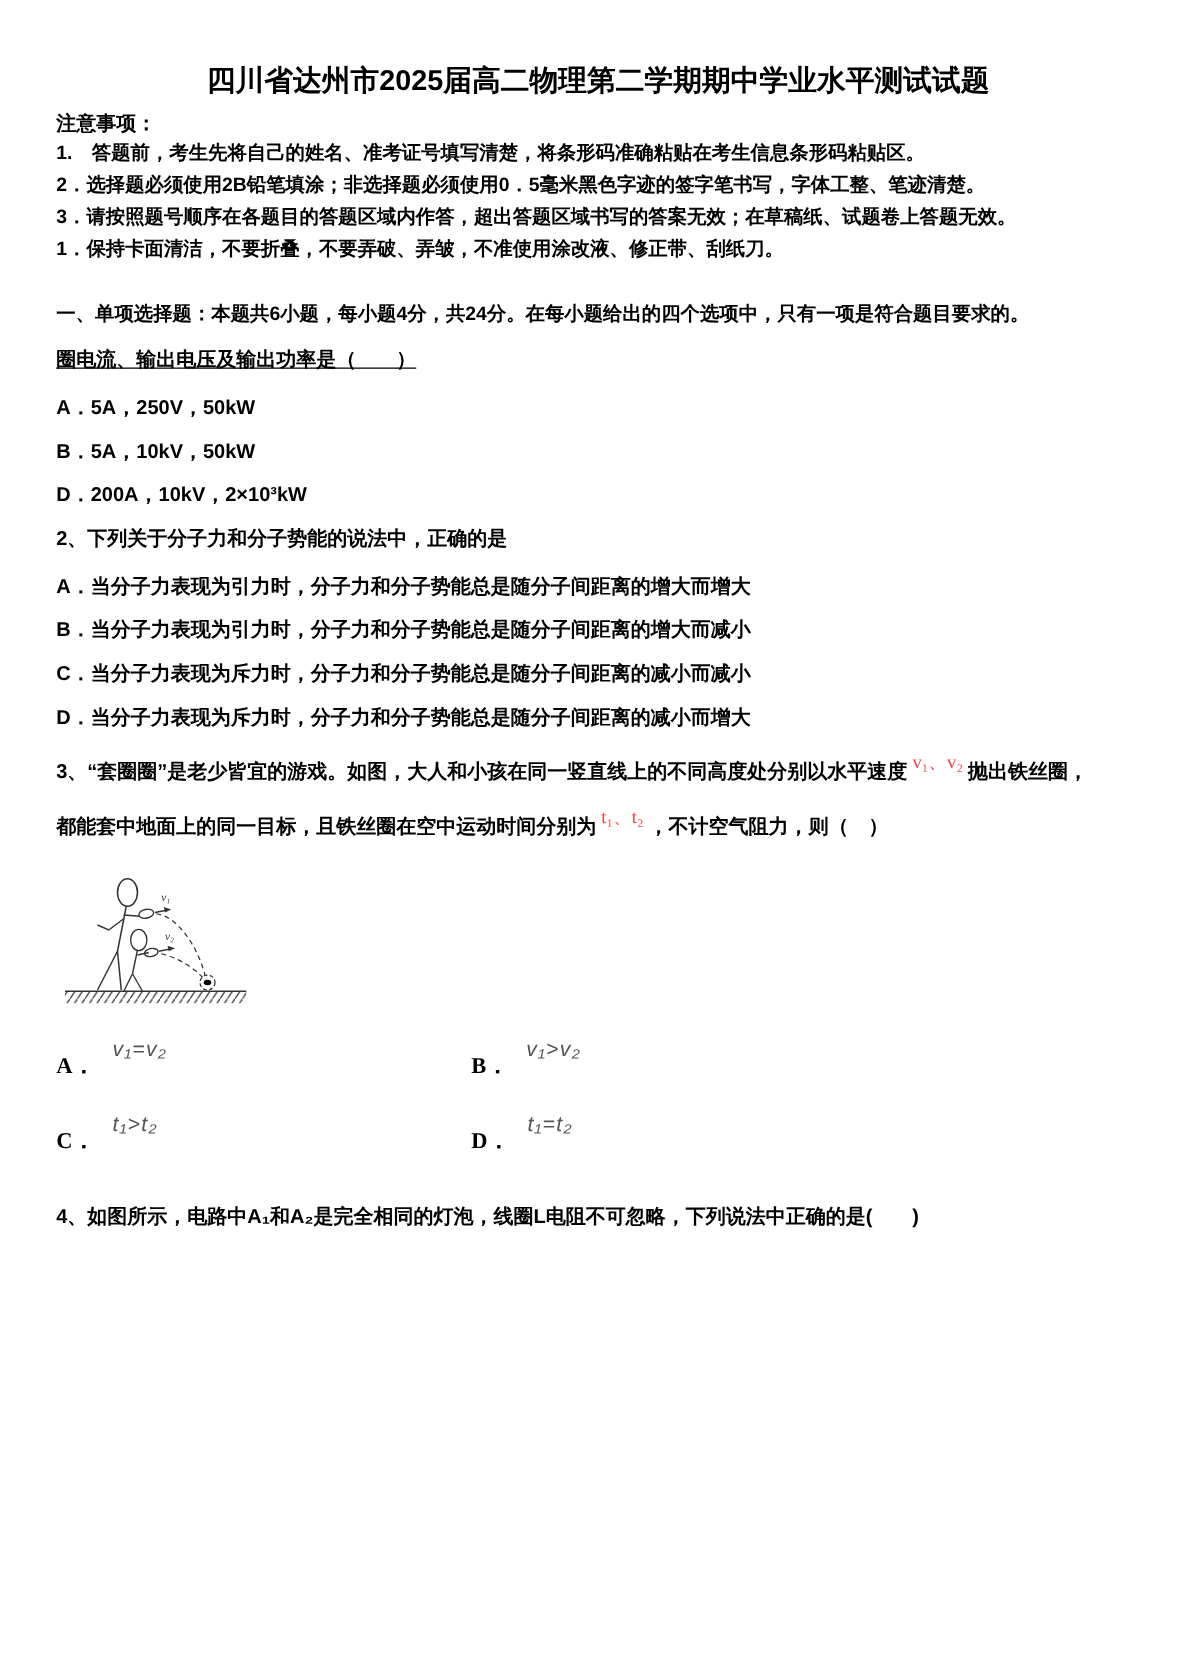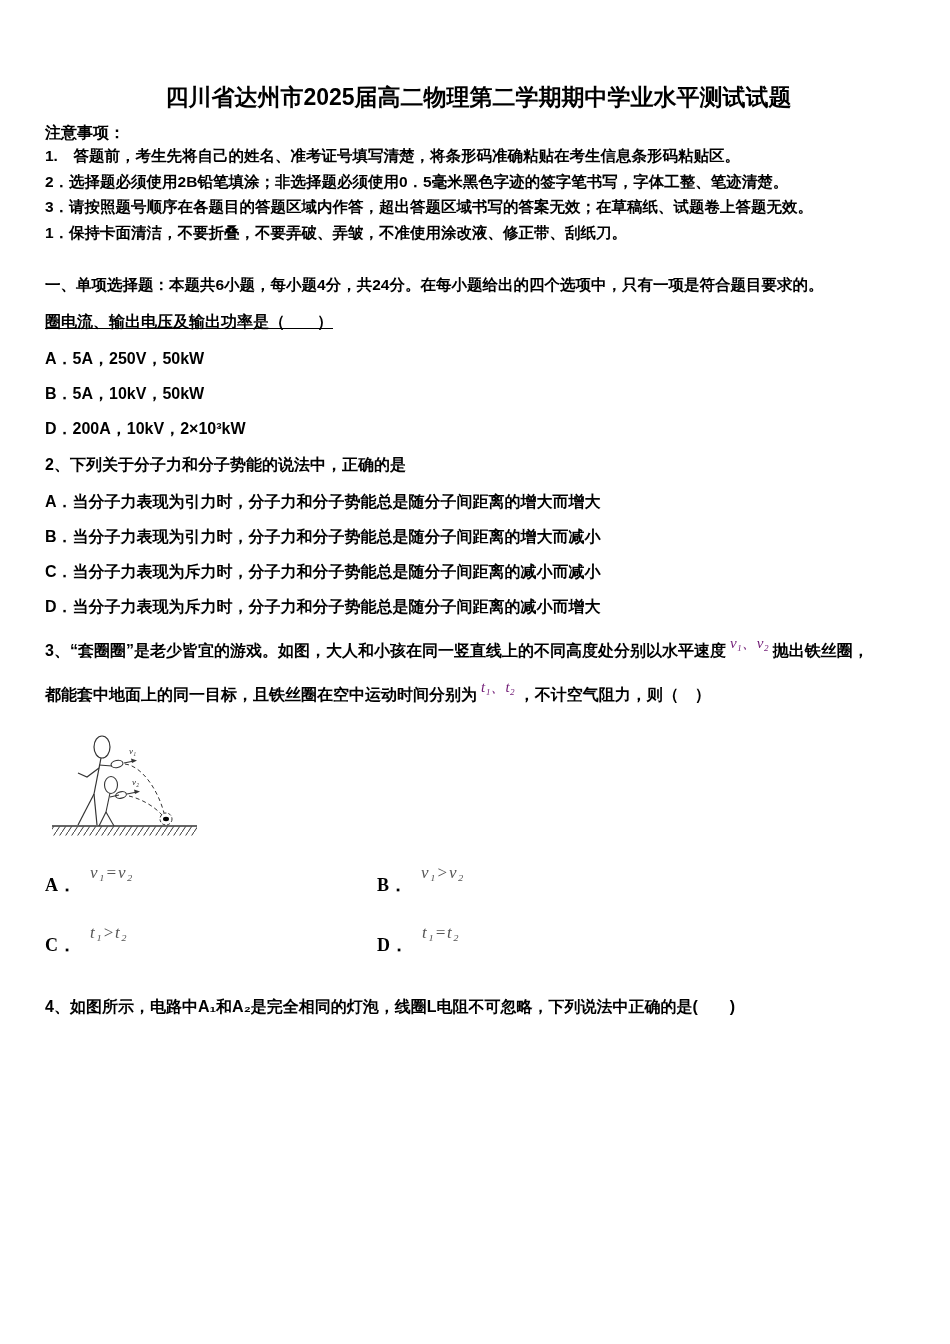--- a/index.html
+++ b/index.html
@@ -2,53 +2,53 @@
 <html><head>
 <meta charset="utf-8">
 <style>
   * { margin:0; padding:0; box-sizing:border-box; }
   html,body { background:#ffffff; }
   body {
     width:950px; height:1344px;
     font-family:"Liberation Sans","DejaVu Sans",sans-serif;
     color:#000; overflow:hidden;
   }
-  .page { width:950px; height:1344px; padding:81px 38px 0 45px; overflow:hidden; }
+  .page { width:950px; height:1344px; padding:48px 38px 0 45px; overflow:hidden; }
   .title {
     text-align:center; font-size:23px; font-weight:700; line-height:32px;
     white-space:nowrap;
   }
   .notice-heading { margin-top:10px; font-size:16px; font-weight:700; line-height:20px; }
   .notice-item { font-size:15.5px; font-weight:700; line-height:25.5px; white-space:nowrap; }
   .section-header { margin-top:30px; font-size:15.5px; font-weight:700; line-height:20px; white-space:nowrap; }
   .stem { font-size:16px; font-weight:700; line-height:20px; white-space:nowrap; }
   .q1-l1 { margin-top:9px; }
   .q1-l2 { margin-top:17px;text-decoration:underline; }
   .opt-list { margin-top:10px; }
   .opt-line { height:35px; display:flex; align-items:center; font-size:16px; font-weight:700; white-space:nowrap; }
   .q2-stem { margin-top:8px; }
   .q3-l1 { margin-top:16px; }
   .q3-l2 { margin-top:24px; }
   .math-raised {
     font-family:"Liberation Serif","DejaVu Serif",serif;
-    font-style:italic; font-weight:400; color:#701a75;
+    font-weight:400; color:#ef4444;
     position:relative; top:-8px; font-size:15px; padding:0 4px;
   }
   .figure-wrap { margin-top:28px; margin-left:5px; width:150px; height:112px; }
   .q3-opts {
     margin-top:18px; display:grid; grid-template-columns:332px 1fr;
     row-gap:22px; align-items:start;
   }
   .q3-opt { display:flex; align-items:flex-start; height:38px; }
   .q3-opt-letter {
     font-family:"Liberation Serif","DejaVu Serif",serif;
     font-weight:700; font-size:18px; padding-top:10px;
   }
   .q3-opt-math {
-    font-family:Liberation Serif, serif;
+    font-family:Liberation Sans, sans-serif;
     font-style:italic; color:#555; font-size:17px; margin-left:14px; letter-spacing:1px;
   }
   .q4-stem { margin-top:36px; }
   svg text {
     font-family:"Liberation Serif","DejaVu Serif",serif;
     font-style:italic; font-size:9px; fill:#333;
   }
 </style>
 </head>
 <body>

